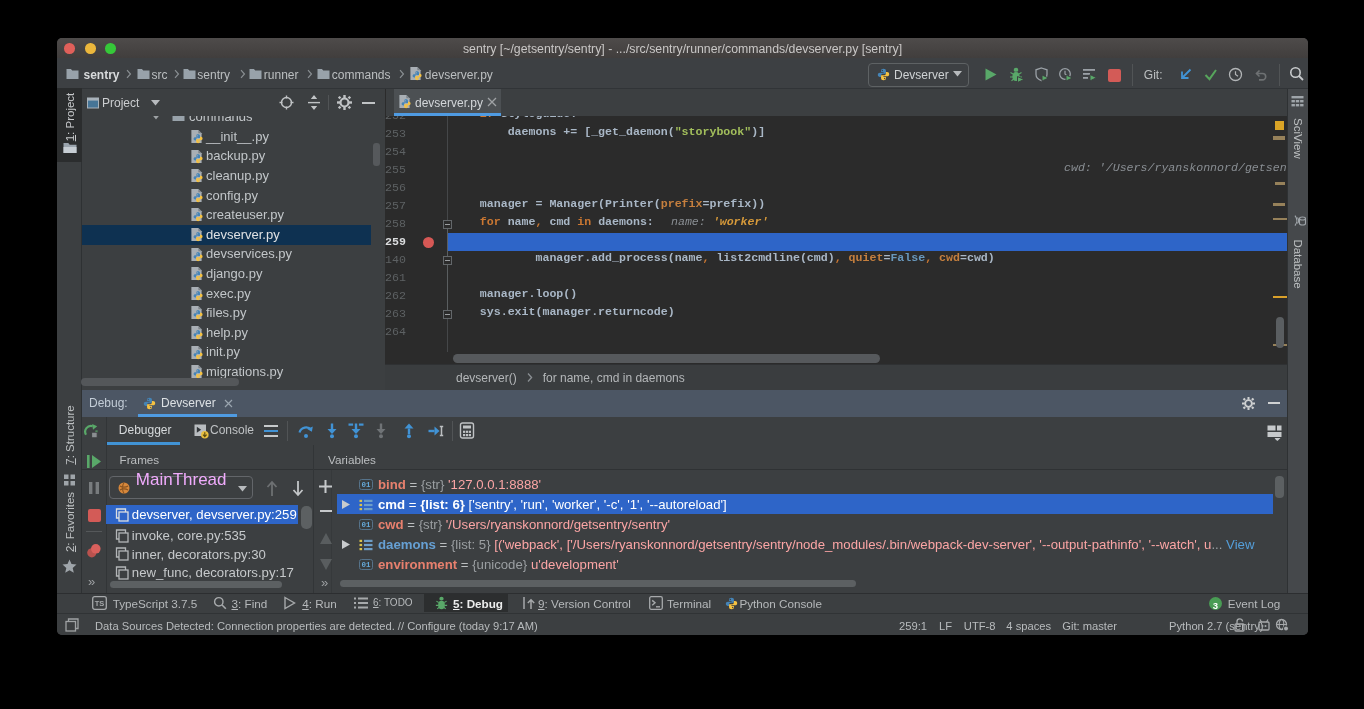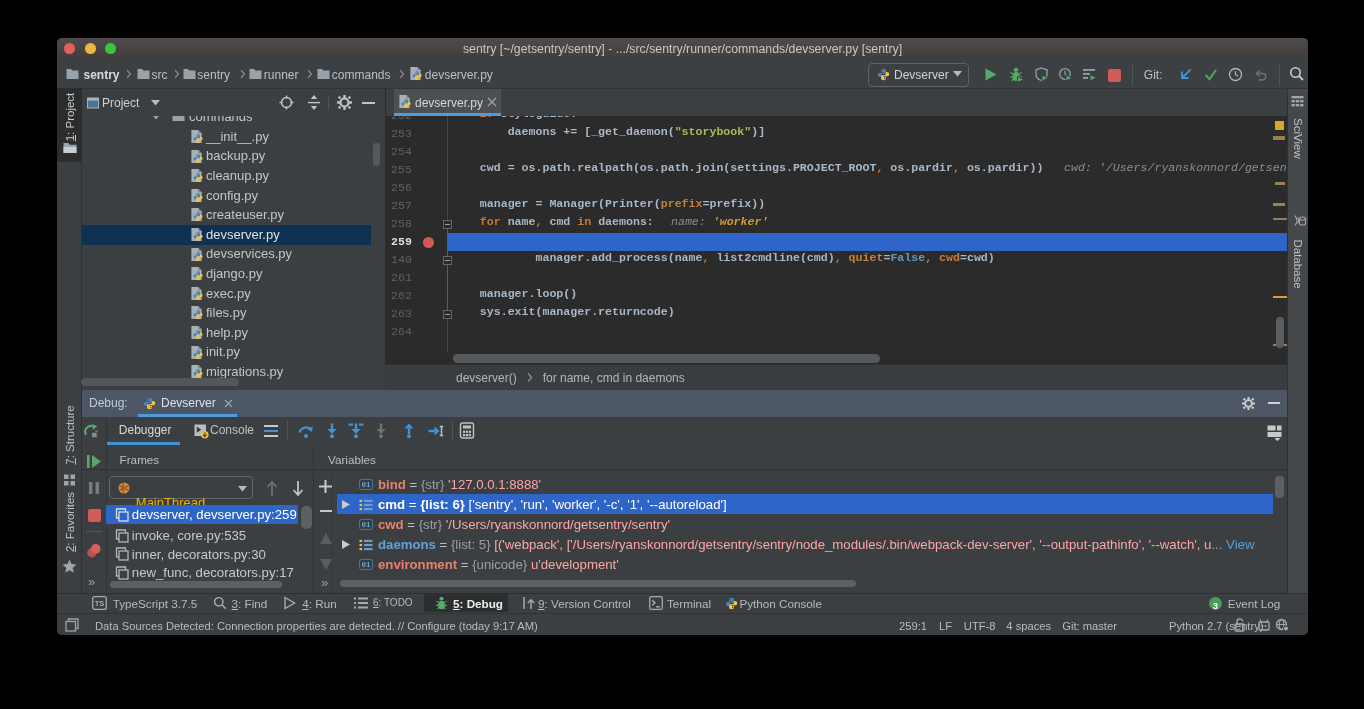--- a/index.html
+++ b/index.html
@@ -4,21 +4,21 @@
 html,body{width:1364px;height:709px;background:#000;overflow:hidden}
 body{position:relative;font-family:"Liberation Sans",sans-serif}
 .a{position:absolute}
 .tx{position:absolute;white-space:pre;font-size:12px;line-height:16px;color:#bcbfc1}
 svg.a{overflow:visible}
 #w{position:absolute;left:57px;top:38px;width:1251px;height:597px;background:#3c3f41;border-radius:5px;overflow:hidden}
 .cd{position:absolute;left:395px;height:18px;line-height:18px;font:700 11.6px "Liberation Mono",monospace;white-space:pre;color:#a9b7c6}
 .k{color:#cc7832}.s{color:#a3bf5c}.kw{color:#c57f3e}.fa{color:#6897bb}
 .hi{font-weight:400;font-style:italic;color:#8a8f94}
 .ho{font-style:italic;color:#d79a3a}
-.ln{position:absolute;left:0;width:33px;text-align:center;font:400 11.6px "Liberation Mono",monospace;line-height:18px;color:#5d6163}
+.ln{position:absolute;left:0;width:33px;text-align:left;font:400 11.6px "Liberation Mono",monospace;line-height:18px;color:#5d6163}
 .tr{position:absolute;font-size:13px;line-height:20px;color:#c2c6c9;white-space:pre}
 .vn{color:#e8806e;font-weight:700}.ty{color:#9b9fa2}.va{color:#fca5a5}.eq{color:#bcbfc1}
 .vrow{position:absolute;left:321px;font-size:13.2px;line-height:19px;white-space:pre;color:#c6c9cb}
 .u{text-decoration:underline}
 </style></head>
 <body>
 <div id="w">
 
 <div class="a" style="left:0;top:0;width:1251px;height:20px;background:linear-gradient(#4e4b4a,#413e3d)"></div>
 <div class="a" style="left:7px;top:5.4px;width:10.6px;height:10.6px;border-radius:50%;background:#e0605a"></div>
@@ -281,21 +281,20 @@
 <div class="a" style="left:37.5px;top:120.8px;width:11px;height:11px;border-radius:50%;background:#d65855"></div>
 <div class="a" style="left:62px;top:108.2px;width:1px;height:90px;background:#5a5e60"></div>
 <div class="a" style="left:58px;top:103.7px;width:9px;height:9px;background:#2b2b2b;border:1px solid #63676a"></div>
 <div class="a" style="left:60px;top:107.7px;width:5px;height:1px;background:#9a9da0"></div>
 <div class="a" style="left:58px;top:139.6px;width:9px;height:9px;background:#2b2b2b;border:1px solid #63676a"></div>
 <div class="a" style="left:60px;top:143.6px;width:5px;height:1px;background:#9a9da0"></div>
 <div class="a" style="left:58px;top:193.5px;width:9px;height:9px;background:#2b2b2b;border:1px solid #63676a"></div>
 <div class="a" style="left:60px;top:197.5px;width:5px;height:1px;background:#9a9da0"></div>
 <div class="cd" style="left:67px;top:-8.7px"><span class="k">    if</span> styleguide:</div>
 <div class="cd" style="left:67px;top:9.3px">        daemons += [_get_daemon(<span class="s">"storybook"</span>)]</div>
-<div class="cd" style="left:67px;top:45.2px">    cwd = os.path.realpath(os.path.join(settings.PROJECT_ROOT<span class="k">,</span> os.pardir<span class="k">,</span> os.pardir))</div>
 <div class="cd" style="left:679px;top:45.2px"><span class="hi">cwd: '/Users/ryanskonnord/getsentry</span></div>
 <div class="cd" style="left:67px;top:81.2px">    manager = Manager(Printer(<span class="kw">prefix</span>=prefix))</div>
 <div class="cd" style="left:67px;top:99.2px"><span class="k">    for</span> name<span class="k">,</span> cmd <span class="k">in</span> daemons:</div>
 <div class="cd" style="left:286px;top:99.2px"><span class="hi">name: </span><span class="ho" style="font-weight:700">'worker'</span></div>
 <div class="cd" style="left:67px;top:135.1px">            manager.add_process(name<span class="k">,</span> list2cmdline(cmd)<span class="k">,</span> <span class="kw">quiet</span>=<span class="fa">False</span><span class="k">,</span> <span class="kw">cwd</span>=cwd)</div>
 <div class="cd" style="left:67px;top:171.1px">    manager.loop()</div>
 <div class="cd" style="left:67px;top:189.1px">    sys.exit(manager.returncode)</div>
 
 <div class="a" style="left:889.6px;top:4.6px;width:9.2px;height:9.6px;background:#daa426"></div>
 <div class="a" style="left:888px;top:20px;width:12px;height:3.7px;background:#96815a"></div>
@@ -440,21 +439,21 @@
       <circle cx="5.8" cy="9.8" r="4.6" fill="#b9524e"></circle>
       <circle cx="9.8" cy="5.8" r="4.8" fill="#d9605c"></circle>
     </svg>
 <div class="tx" style="left:31px;top:536px;color:#9da0a3;font-size:13px">»</div>
 
 <div class="a" style="left:52.4px;top:438.4px;width:144px;height:23px;border:1px solid #63666a;border-radius:4px"></div>
 <svg class="a" style="left:60.6px;top:444px" width="12" height="12">
       <circle cx="6" cy="6" r="5.5" fill="#d8883b"></circle>
       <path fill="none" stroke="#8a5420" stroke-width="1.1" d="M2 4c2 1.5 6 1.5 8 0M2 8c2-1.5 6-1.5 8 0M6 0.5c-2 3-2 8 0 11"></path>
     </svg>
-<div class="tx" style="left:78.8px;top:457px;font-size:13px;color:#eab308">MainThread</div>
+<div class="tx" style="left:78.8px;top:434px;font-size:17px;color:#f0abfc">MainThread</div>
 <svg class="a" style="left:181px;top:447.5px" width="9" height="6">
       <path fill="#b7babd" d="M0 0h9L4.5 5.5z"></path>
     </svg>
 <svg class="a" style="left:209px;top:441.5px" width="12" height="17">
       <path fill="none" stroke="#6d7072" stroke-width="1.8" d="M6 16V2.5M1.5 7L6 2l4.5 5"></path>
     </svg>
 <svg class="a" style="left:234.5px;top:441.5px" width="12" height="17">
       <path fill="none" stroke="#c3c6c8" stroke-width="1.8" d="M6 1v13.5M1.5 10l4.5 5 4.5-5"></path>
     </svg>
 <div class="a" style="left:49px;top:467px;width:192.4px;height:19px;background:#2e65c8"></div>

